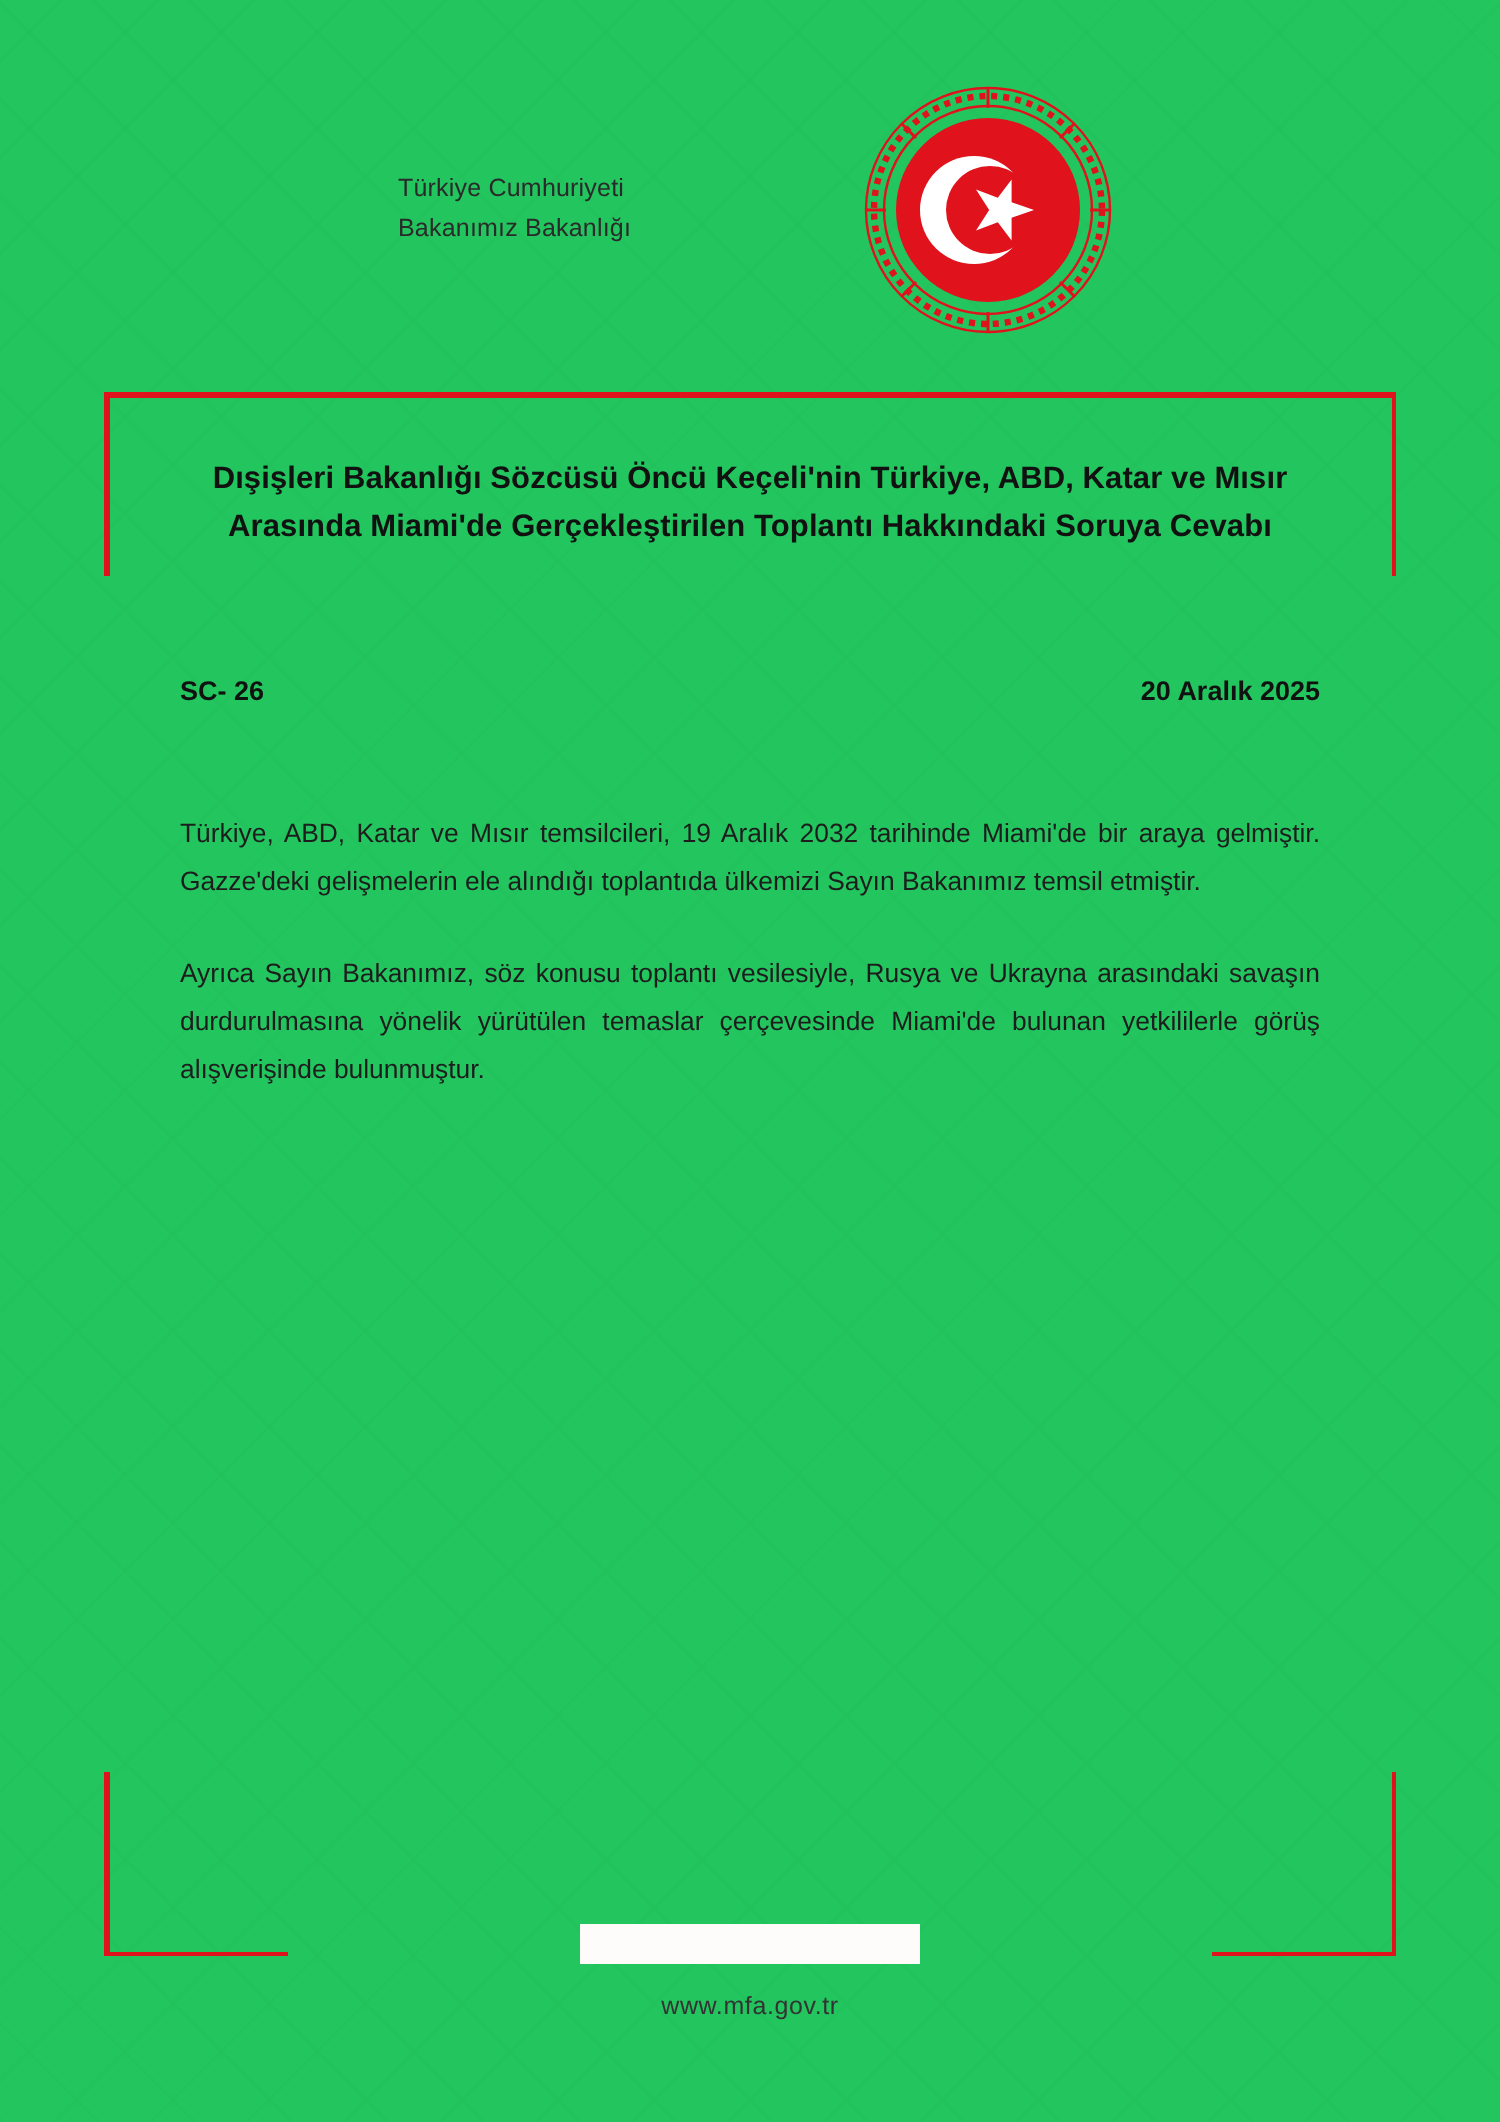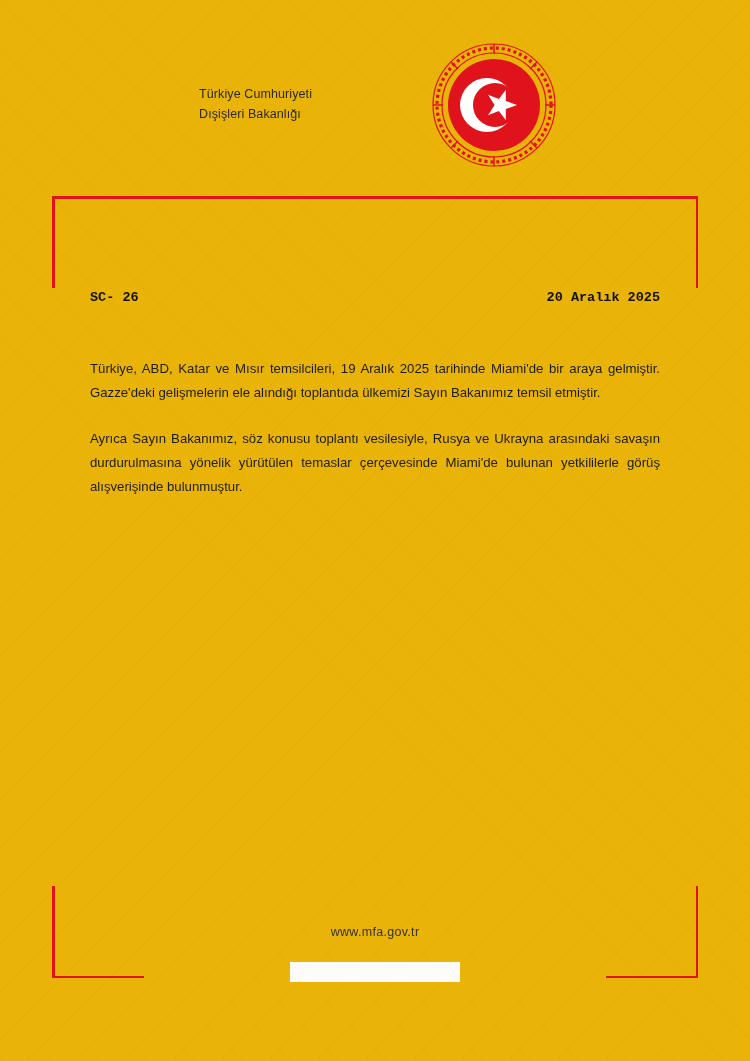--- a/index.html
+++ b/index.html
@@ -12,21 +12,21 @@
     background: #ffffff;
     font-family: "Liberation Sans", sans-serif;
     color: #1a1a1a;
     overflow: hidden;
   }
 
   .page {
     position: relative;
     width: 750px;
     height: 1061px;
-    background: #eab308;
+    background: #22c55e;
   }
 
   
   .page::before {
     content: "";
     position: absolute;
     inset: 0;
     background-image:
       repeating-linear-gradient(45deg, rgba(0,0,0,0.012) 0 2px, rgba(0,0,0,0) 2px 34px),
       repeating-linear-gradient(-45deg, rgba(0,0,0,0.012) 0 2px, rgba(0,0,0,0) 2px 34px);
@@ -129,42 +129,41 @@
   }
 
   .meta-row {
     display: flex;
     justify-content: space-between;
     align-items: baseline;
     margin-top: 62px;
     font-size: 13.5px;
     font-weight: bold;
     color: #111;
-    font-family: Liberation Mono, monospace;
   }
 
   .paras {
     margin-top: 52px;
   }
   .para {
     font-size: 13.2px;
     line-height: 1.82;
     text-align: justify;
     text-justify: inter-word;
     color: #1d1d1d;
     margin: 0 0 22px 0;
   }
   .para:last-child { margin-bottom: 16px; }
 
   
   .footer {
     position: absolute;
     left: 0;
     right: 0;
-    top: 925px;
+    top: 996px;
     text-align: center;
     font-size: 12.5px;
     color: #333;
     letter-spacing: .3px;
   }
   .footer-mask {
     position: absolute;
     left: 290px;
     top: 962px;
     width: 170px;
@@ -174,21 +173,21 @@
 </style>
 </head>
 <body>
 
 <div class="page">
 
   <div class="header">
 
     <div class="header-side left">
       <div>Türkiye Cumhuriyeti</div>
-      <div>Dışişleri Bakanlığı</div>
+      <div>Bakanımız Bakanlığı</div>
     </div>
 
     <div class="emblem">
       <svg width="130" height="130" viewBox="0 0 130 130" aria-hidden="true">
         <g>
 
           <circle cx="65" cy="65" r="61" fill="none" stroke="#e0121c" stroke-width="1.2"></circle>
           <circle cx="65" cy="65" r="57" fill="none" stroke="#e0121c" stroke-width="3.2" stroke-dasharray="3 3"></circle>
           <circle cx="65" cy="65" r="52" fill="none" stroke="#e0121c" stroke-width="1.2"></circle>
           <g stroke="#e0121c" stroke-width="1.5">
@@ -229,28 +228,29 @@
         <i class="v"></i>
       </div>
     <div class="corner br">
         <i class="h"></i>
         <i class="v"></i>
       </div>
   </div>
 
   <div class="content">
 
+    <h1 class="doc-title">Dışişleri Bakanlığı Sözcüsü Öncü Keçeli'nin Türkiye, ABD, Katar ve Mısır Arasında Miami'de Gerçekleştirilen Toplantı Hakkındaki Soruya Cevabı</h1>
 
     <div class="meta-row">
       <span>SC- 26</span>
       <span>20 Aralık 2025</span>
     </div>
 
     <div class="paras">
-      <p class="para">Türkiye, ABD, Katar ve Mısır temsilcileri, 19 Aralık 2025 tarihinde Miami'de bir araya gelmiştir. Gazze'deki gelişmelerin ele alındığı toplantıda ülkemizi Sayın Bakanımız temsil etmiştir.</p>
+      <p class="para">Türkiye, ABD, Katar ve Mısır temsilcileri, 19 Aralık 2032 tarihinde Miami'de bir araya gelmiştir. Gazze'deki gelişmelerin ele alındığı toplantıda ülkemizi Sayın Bakanımız temsil etmiştir.</p>
       <p class="para">Ayrıca Sayın Bakanımız, söz konusu toplantı vesilesiyle, Rusya ve Ukrayna arasındaki savaşın durdurulmasına yönelik yürütülen temaslar çerçevesinde Miami'de bulunan yetkililerle görüş alışverişinde bulunmuştur.</p>
     </div>
   </div>
 
   <div class="footer-mask"></div>
   <div class="footer">
     <span>www.mfa.gov.tr</span>
   </div>
 
 </div>

